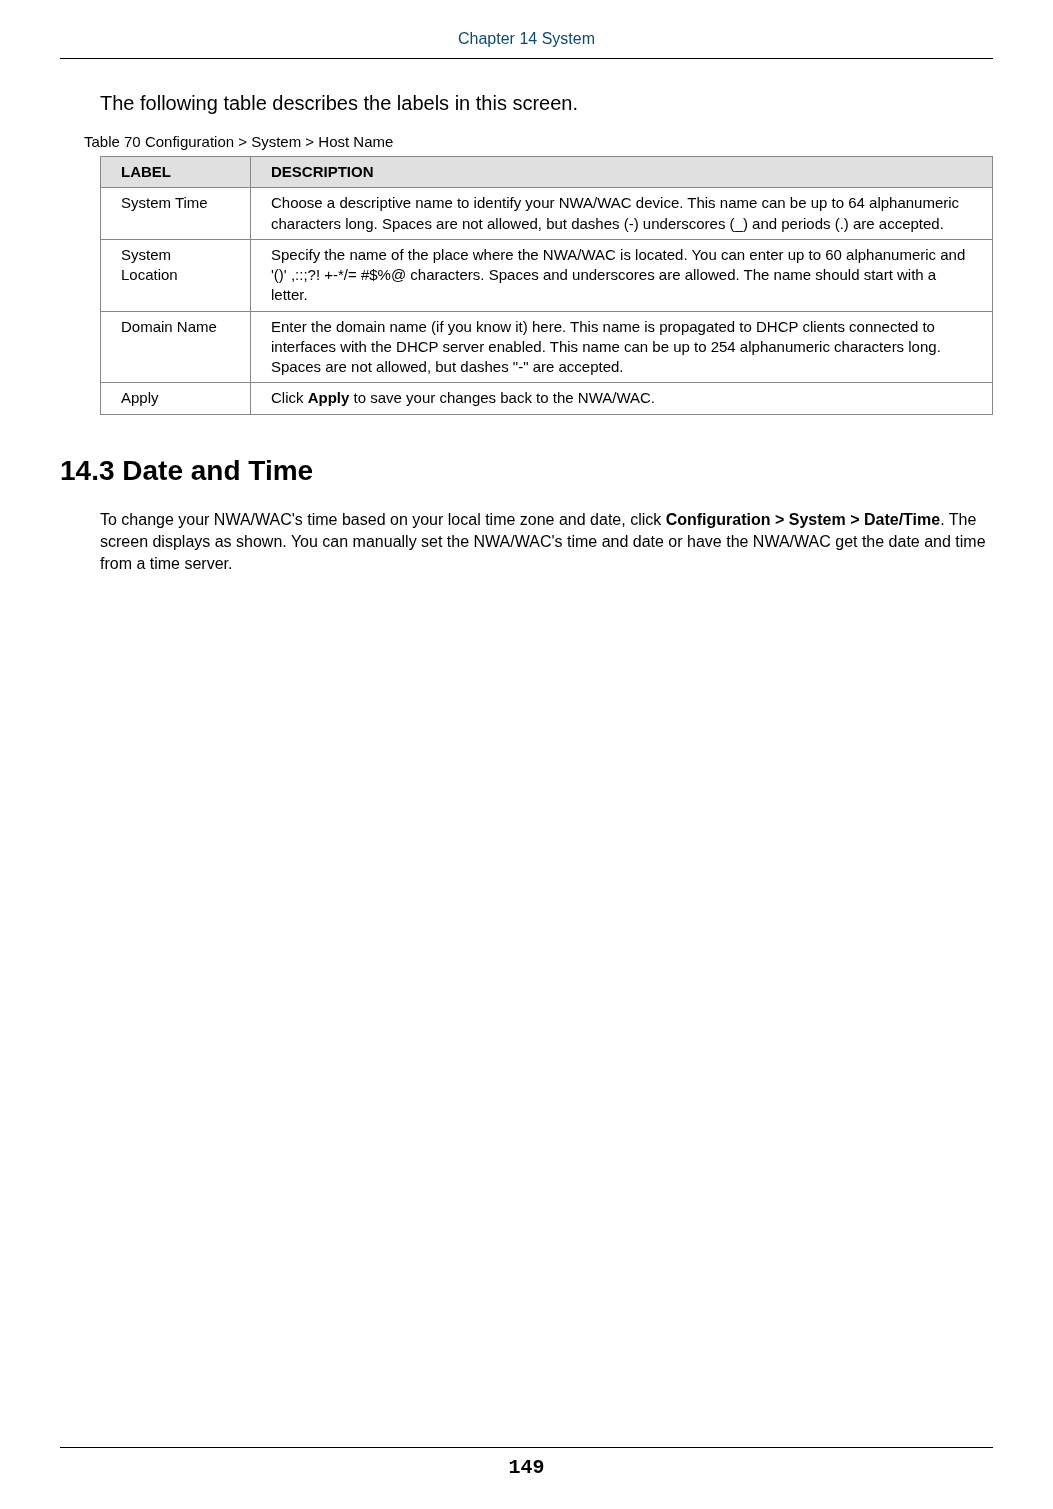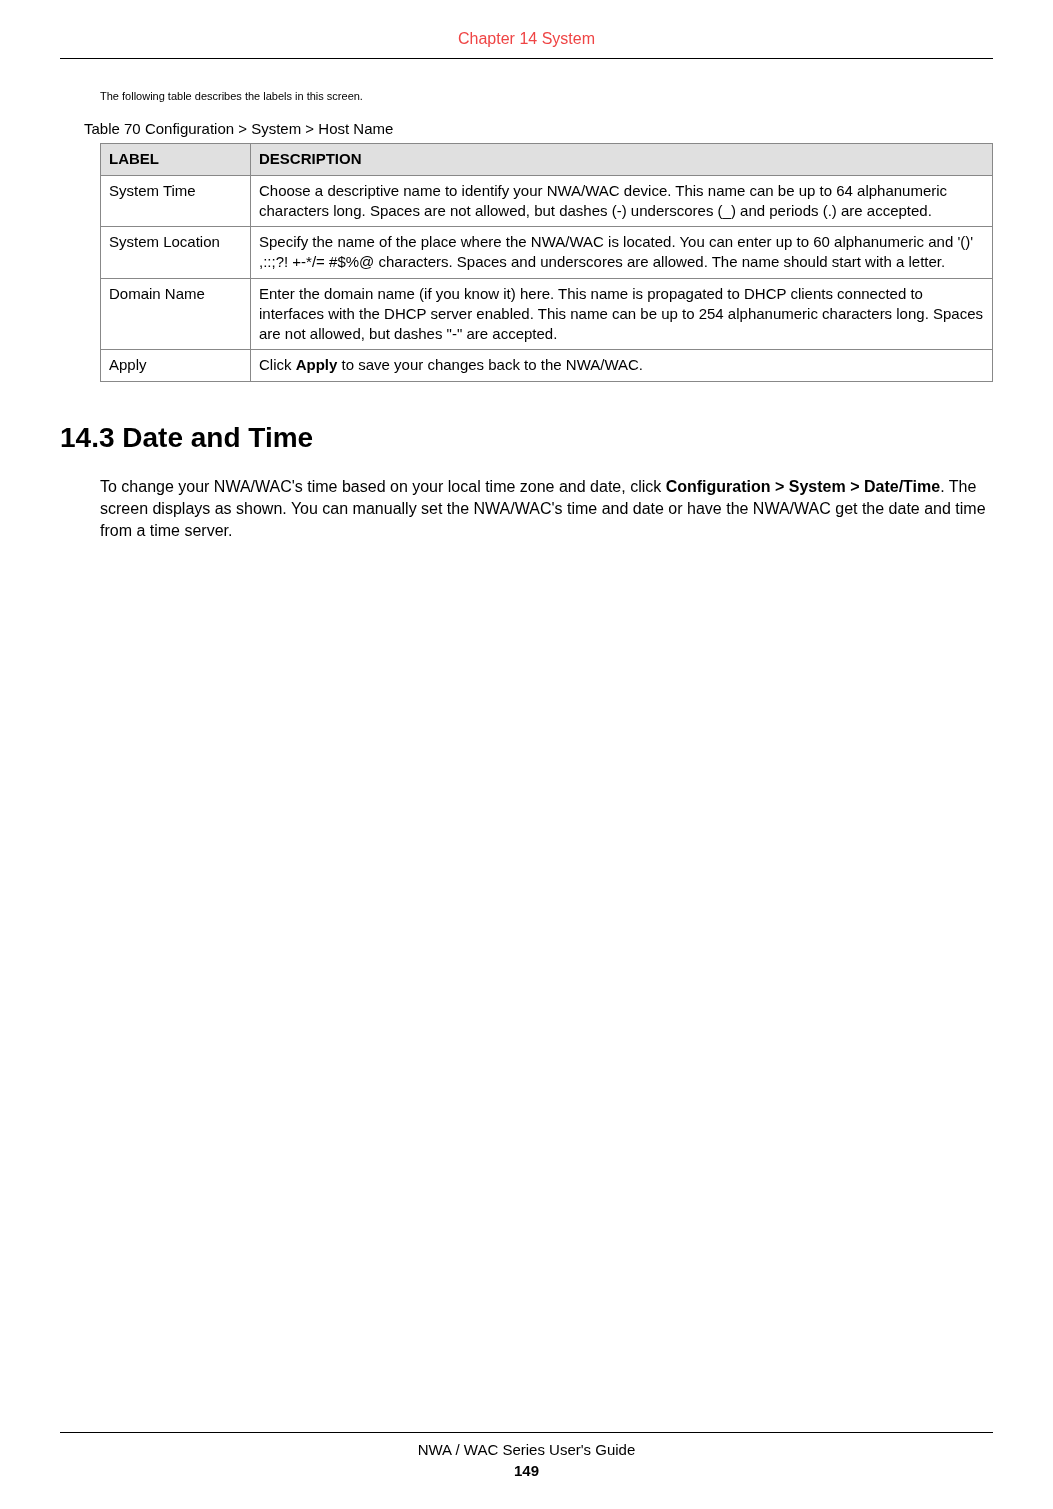--- a/index.html
+++ b/index.html
@@ -17,48 +17,48 @@
     }
     .page {
       padding: 30px 60px 40px 60px;
       height: 100%;
       position: relative;
     }
     .chapter-header {
       text-align: center;
       font-size: 16px;
       margin-bottom: 10px;
-      color: #ef4444;
+      color: #0c4a6e;
     }
     .hr-top {
       border: none;
       border-top: 1px solid #000;
       margin-bottom: 30px;
     }
     .intro-text {
-      font-size: 11px;
+      font-size: 20px;
       margin-left: 40px;
       margin-right: 5px;
       margin-bottom: 16px;
       line-height: 1.4;
     }
     .table-caption {
       font-size: 15px;
       margin-left: 24px;
       margin-bottom: 6px;
     }
     table {
       border-collapse: collapse;
       width: calc(100% - 40px);
       margin-left: 40px;
       margin-bottom: 40px;
     }
     th, td {
       border: 1px solid #888;
-      padding: 5px 8px;
+      padding: 5px 20px;
       font-size: 15px;
       text-align: left;
       vertical-align: top;
       line-height: 1.35;
     }
     th {
       background: #e0e0e0;
       font-weight: bold;
     }
     th.label-col {
@@ -93,22 +93,23 @@
     .hr-bottom {
       border: none;
       border-top: 1px solid #000;
       margin: 0 60px 8px 60px;
     }
     .footer-text {
       font-size: 15px;
       margin-bottom: 4px;
     }
     .page-number {
-      font-size: 15px;
+      font-size: 20px;
       font-weight: bold;
+      font-family: Liberation Mono, monospace;
     }
   </style>
 </head>
 <body>
 
 <div class="page">
   <div class="chapter-header">Chapter 14 System</div>
   <hr class="hr-top">
 
   <p class="intro-text">The following table describes the labels in this screen.</p>
@@ -142,16 +143,15 @@
     </tbody>
   </table>
 
   <h2 class="section-heading">14.3  Date and Time</h2>
 
 
   <p class="body-text"><span>To change your NWA/WAC's time based on your local time zone and date, click </span><span class="bold">Configuration &gt; System &gt; Date/Time</span><span>. The screen displays as shown. You can manually set the NWA/WAC's time and date or have the NWA/WAC get the date and time from a time server.</span></p>
 
   <div class="footer">
     <hr class="hr-bottom">
-    <div class="footer-text">NWA / WAC Series User's Guide</div>
     <div class="page-number">149</div>
   </div>
 </div>
 
 </body></html>

